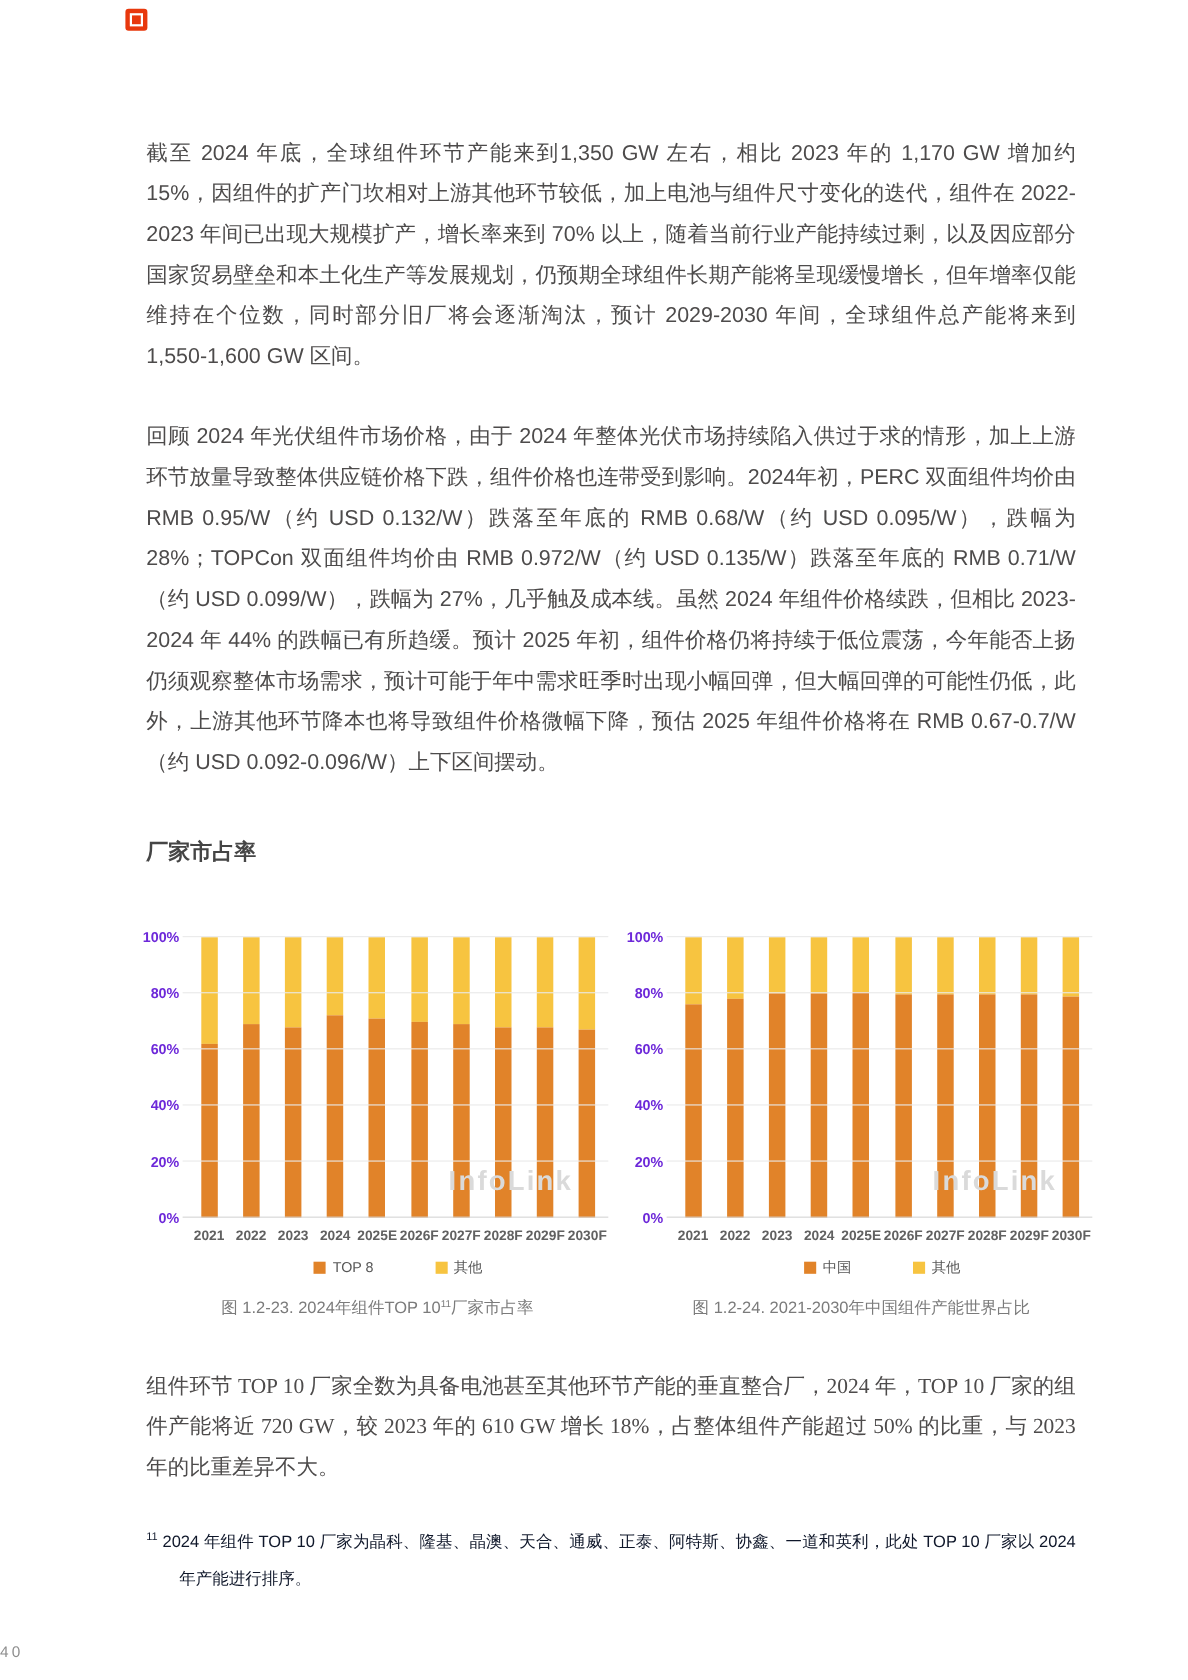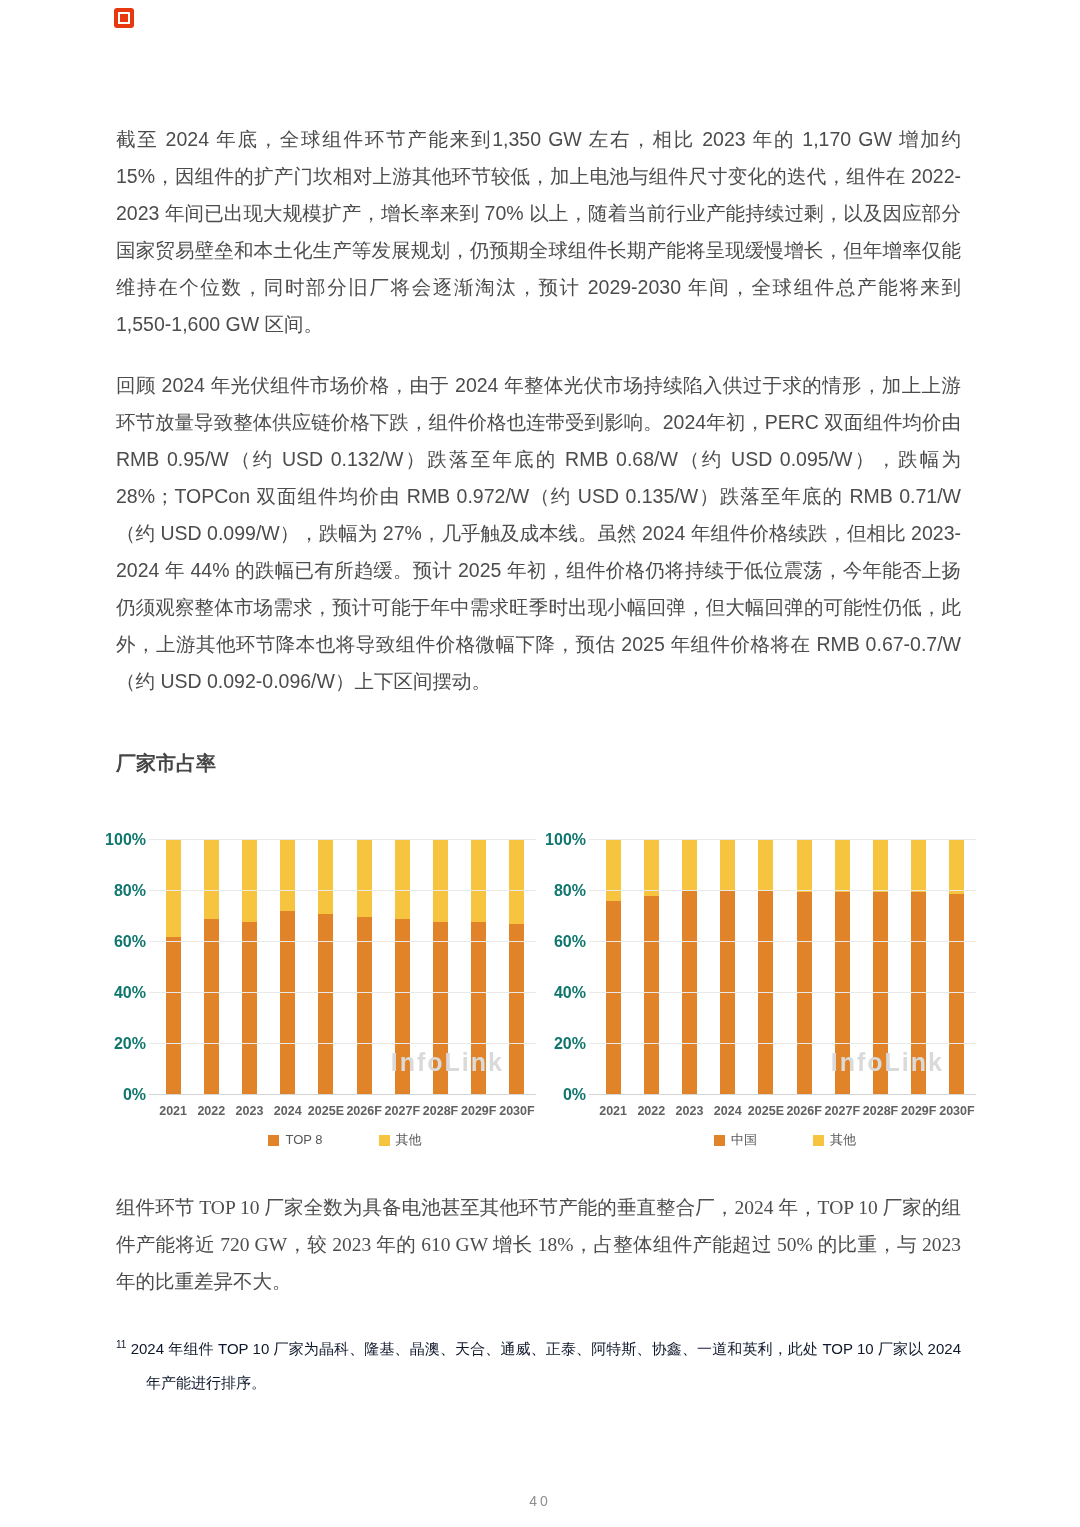--- a/index.html
+++ b/index.html
@@ -1,47 +1,47 @@
 <!DOCTYPE html>
 <html><head>
 <meta charset="utf-8">
 <style>
   html,body{margin:0;padding:0;background:#ffffff;}
   body{font-family:"Liberation Sans","DejaVu Sans",sans-serif;}
   .page{position:relative;width:1080px;height:1527px;background:#ffffff;overflow:hidden;}
   .logo-mark{position:absolute;left:114px;top:8px;width:20px;height:20px;background:#e8380d;border-radius:3px;}
   .logo-mark::after{content:"";position:absolute;inset:4px;border:2px solid #ffffff;}
-  .content{position:absolute;left:116px;top:121px;width:845px;}
+  .content{position:absolute;left:133px;top:121px;width:845px;}
   .body-text{margin:0;font-size:19.5px;line-height:37px;color:#4d4b4b;text-align:justify;text-justify:inter-character;}
-  .para-gap{margin-top:24px;}
+  .para-gap{margin-top:36px;}
   .para-gap2{margin-top:42px;font-family:Liberation Serif, serif;}
   .section-heading{margin:50px 0 0 0;font-size:20px;line-height:26px;font-weight:bold;color:#454545;}
   .charts-row{display:flex;gap:20px;margin-top:64px;}
   .chart{width:420px;flex:none;}
   .plot-row{display:flex;}
   .yaxis{width:38px;flex:none;position:relative;height:255px;}
-  .ytick{position:absolute;right:8px;transform:translateY(50%);font-size:16px;font-weight:bold;color:#0f766e;line-height:1;}
+  .ytick{position:absolute;right:8px;transform:translateY(50%);font-size:13px;font-weight:bold;color:#6d28d9;line-height:1;}
   .plot{position:relative;flex:1;height:255px;text-align:center;}
   .gridline{position:absolute;left:-5px;right:0;height:1px;background:#e9e9e9;}
   .gridline.zero{background:#d5d5d5;}
   .bars{position:absolute;left:0;right:0;top:0;bottom:0;display:flex;justify-content:space-around;align-items:flex-end;}
   .bar{width:15px;height:100%;display:flex;flex-direction:column;}
   .seg{width:100%;}
   .watermark{position:absolute;right:32px;bottom:18px;font-size:25px;font-weight:bold;letter-spacing:2px;color:#dadada;}
   .xlabels{display:flex;margin-left:38px;margin-top:8px;}
   .xlabel{flex:1;text-align:center;font-size:12.5px;font-weight:bold;color:#616161;line-height:16px;}
   .legend{display:flex;justify-content:center;gap:56px;margin-left:38px;margin-top:14px;}
   .legend-item{display:flex;align-items:center;gap:6px;font-size:13px;color:#575757;line-height:14px;}
   .swatch{width:11px;height:11px;display:inline-block;flex:none;}
   .captions{display:flex;gap:20px;margin-top:16px;}
   .caption{width:420px;flex:none;text-align:center;font-size:15px;color:#7b7b7b;line-height:20px;}
   .caption sup{font-size:9px;}
   .footnote{margin-top:28px;font-size:15px;line-height:34px;color:#0f172a;padding-left:30px;text-indent:-30px;text-align:justify;text-justify:inter-character;}
   .footnote sup{font-size:10px;}
-  .page-number{position:absolute;bottom:18px;left:0;width:100%;text-align:center;font-size:14px;letter-spacing:3px;color:#8e8e8e;}
+  .page-number{position:absolute;bottom:18px;left:0;width:100%;text-align:left;font-size:14px;letter-spacing:3px;color:#8e8e8e;}
 </style>
 </head>
 <body>
 
 <div class="page">
 
   <div class="logo-mark"></div>
 
   <div class="content">
 
@@ -220,20 +220,24 @@
             </div>
             <div class="legend-item">
               <span class="swatch" style="background: rgb(247, 196, 64);"></span>
               <span>其他</span>
             </div>
           </div>
       </div>
 
     </div>
 
+    <div class="captions">
+      <div class="caption"><span>图 1.2-23. 2024年组件TOP 10</span><sup>11</sup><span>厂家市占率</span></div>
+      <div class="caption"><span>图 1.2-24. 2021-2030年中国组件产能世界占比</span><sup></sup><span></span></div>
+    </div>
 
     <p class="body-text para-gap2">组件环节 TOP 10 厂家全数为具备电池甚至其他环节产能的垂直整合厂，2024 年，TOP 10 厂家的组件产能将近 720 GW，较 2023 年的 610 GW 增长 18%，占整体组件产能超过 50% 的比重，与 2023 年的比重差异不大。</p>
 
     <div class="footnote"><sup>11</sup> <span>2024 年组件 TOP 10 厂家为晶科、隆基、晶澳、天合、通威、正泰、阿特斯、协鑫、一道和英利，此处 TOP 10 厂家以 2024 年产能进行排序。</span></div>
 
   </div>
 
   <div class="page-number">40</div>
 
 </div>

